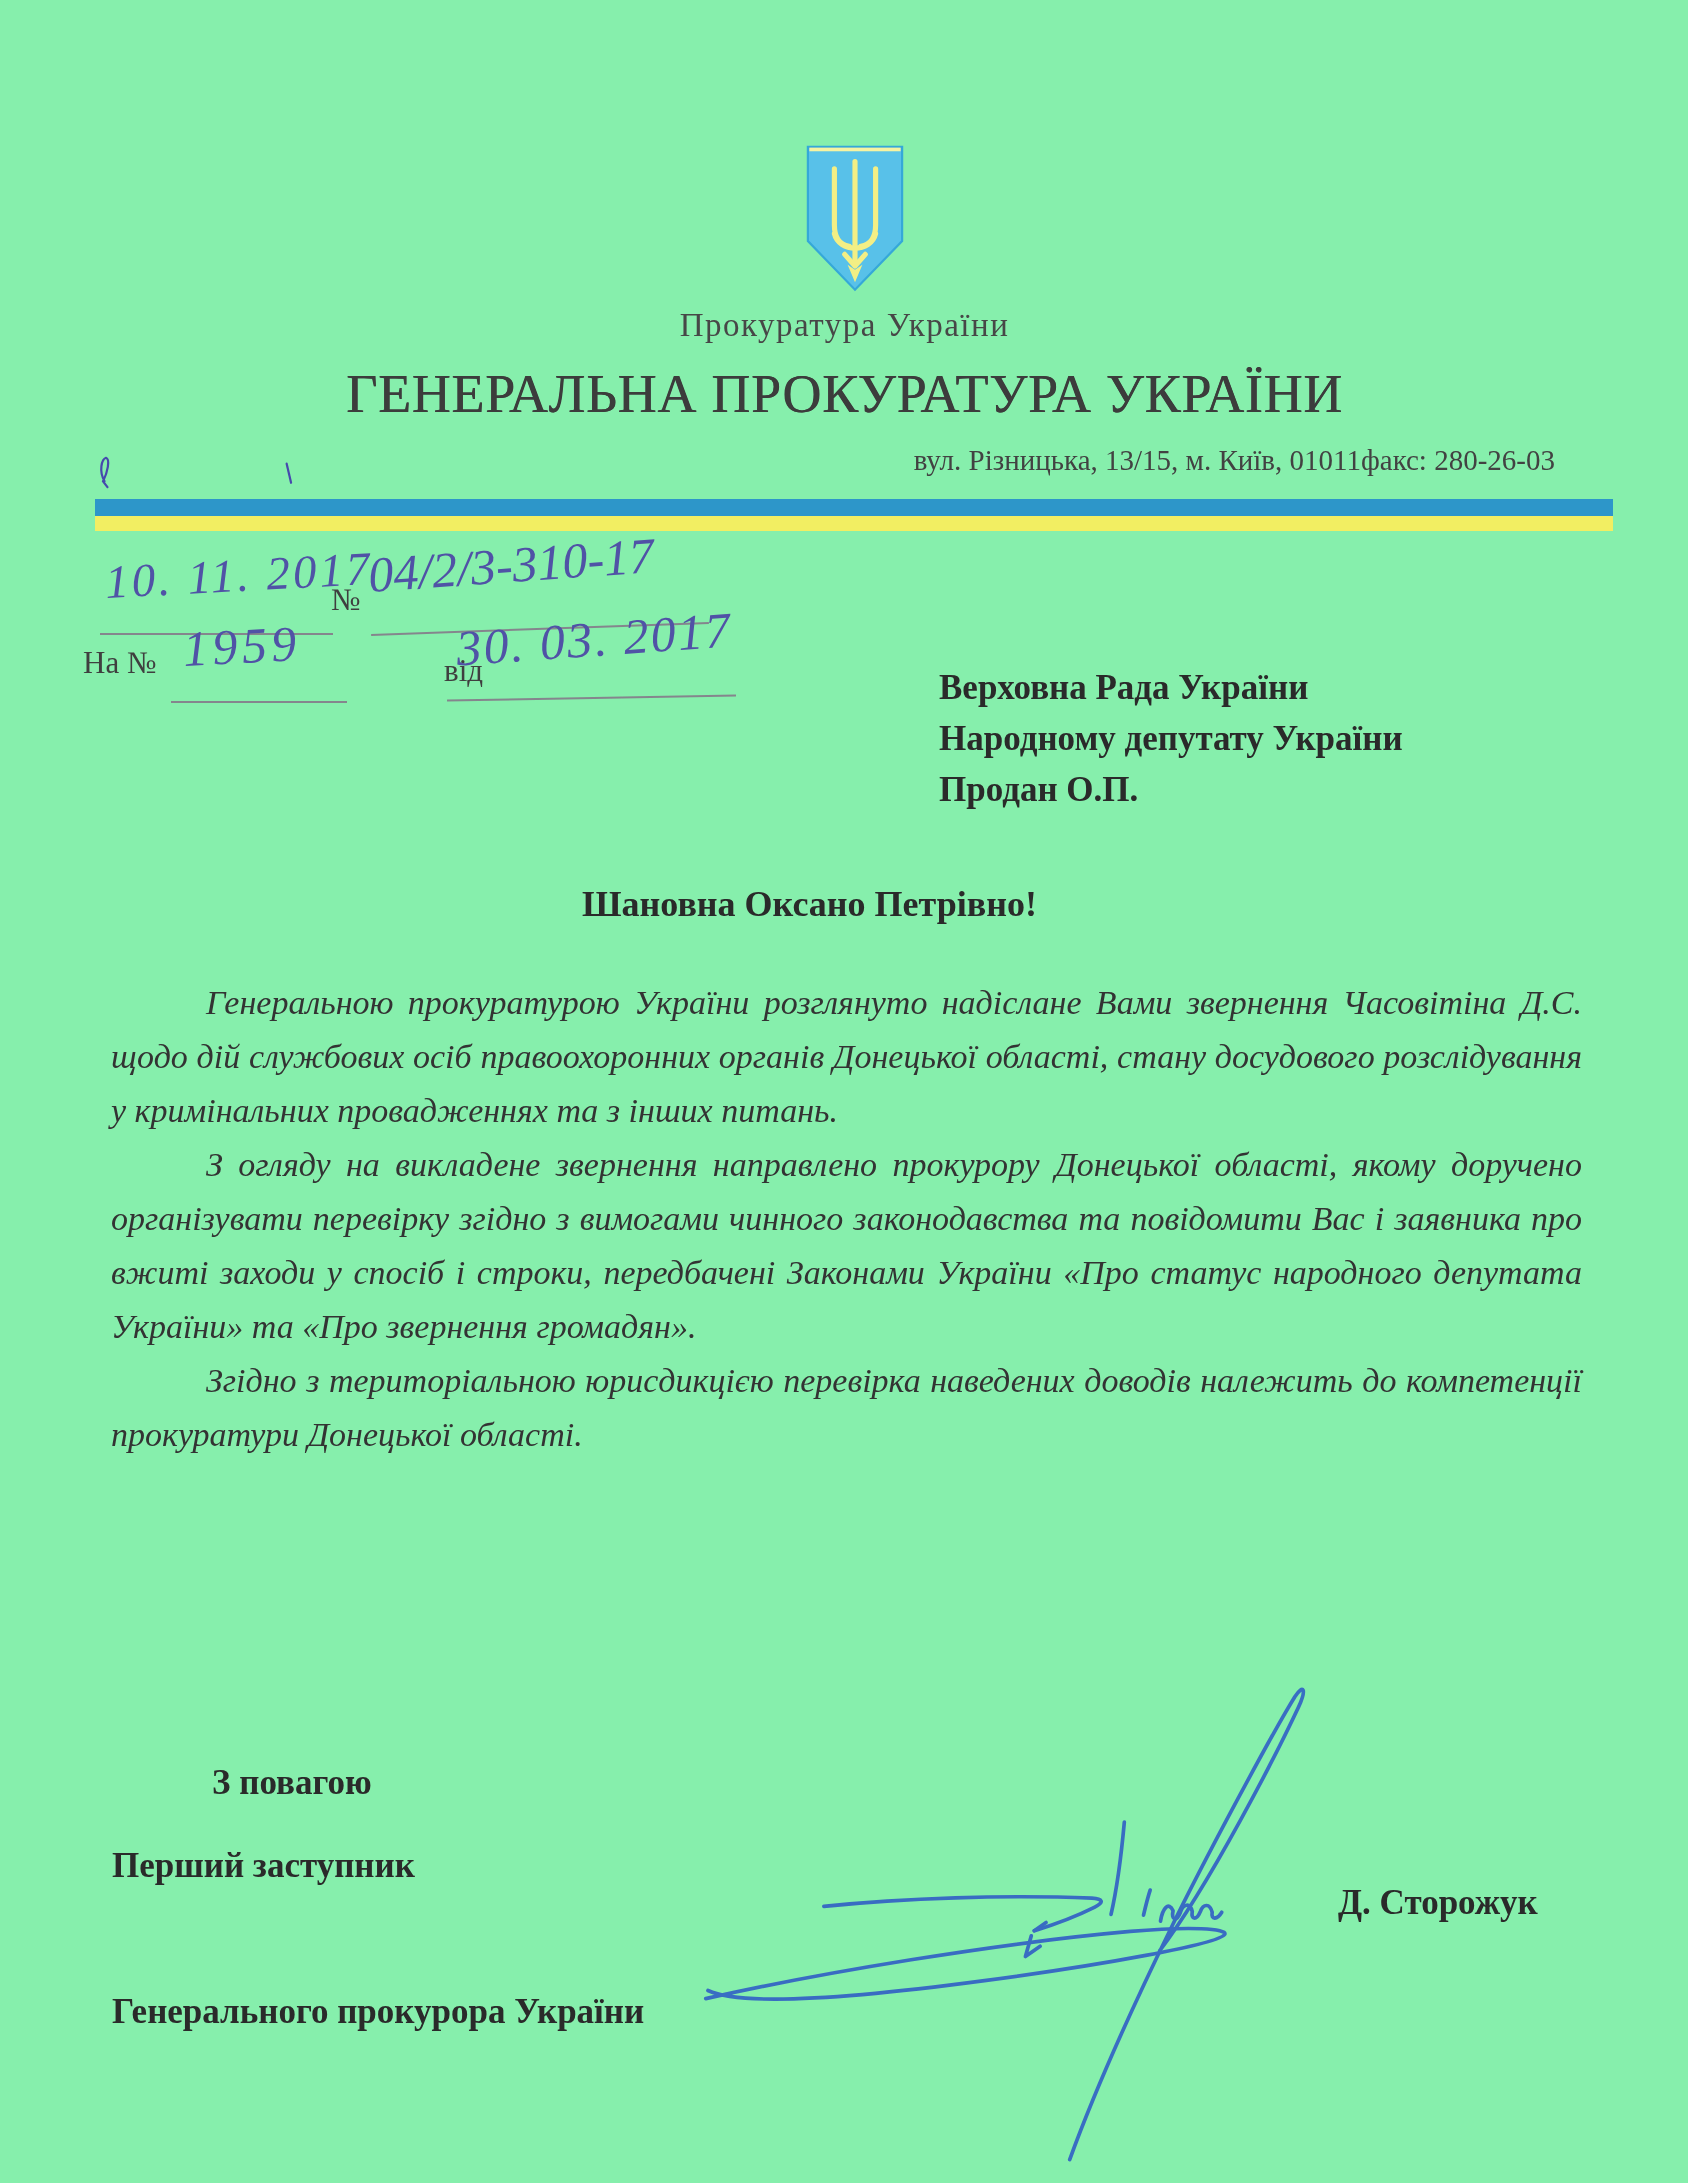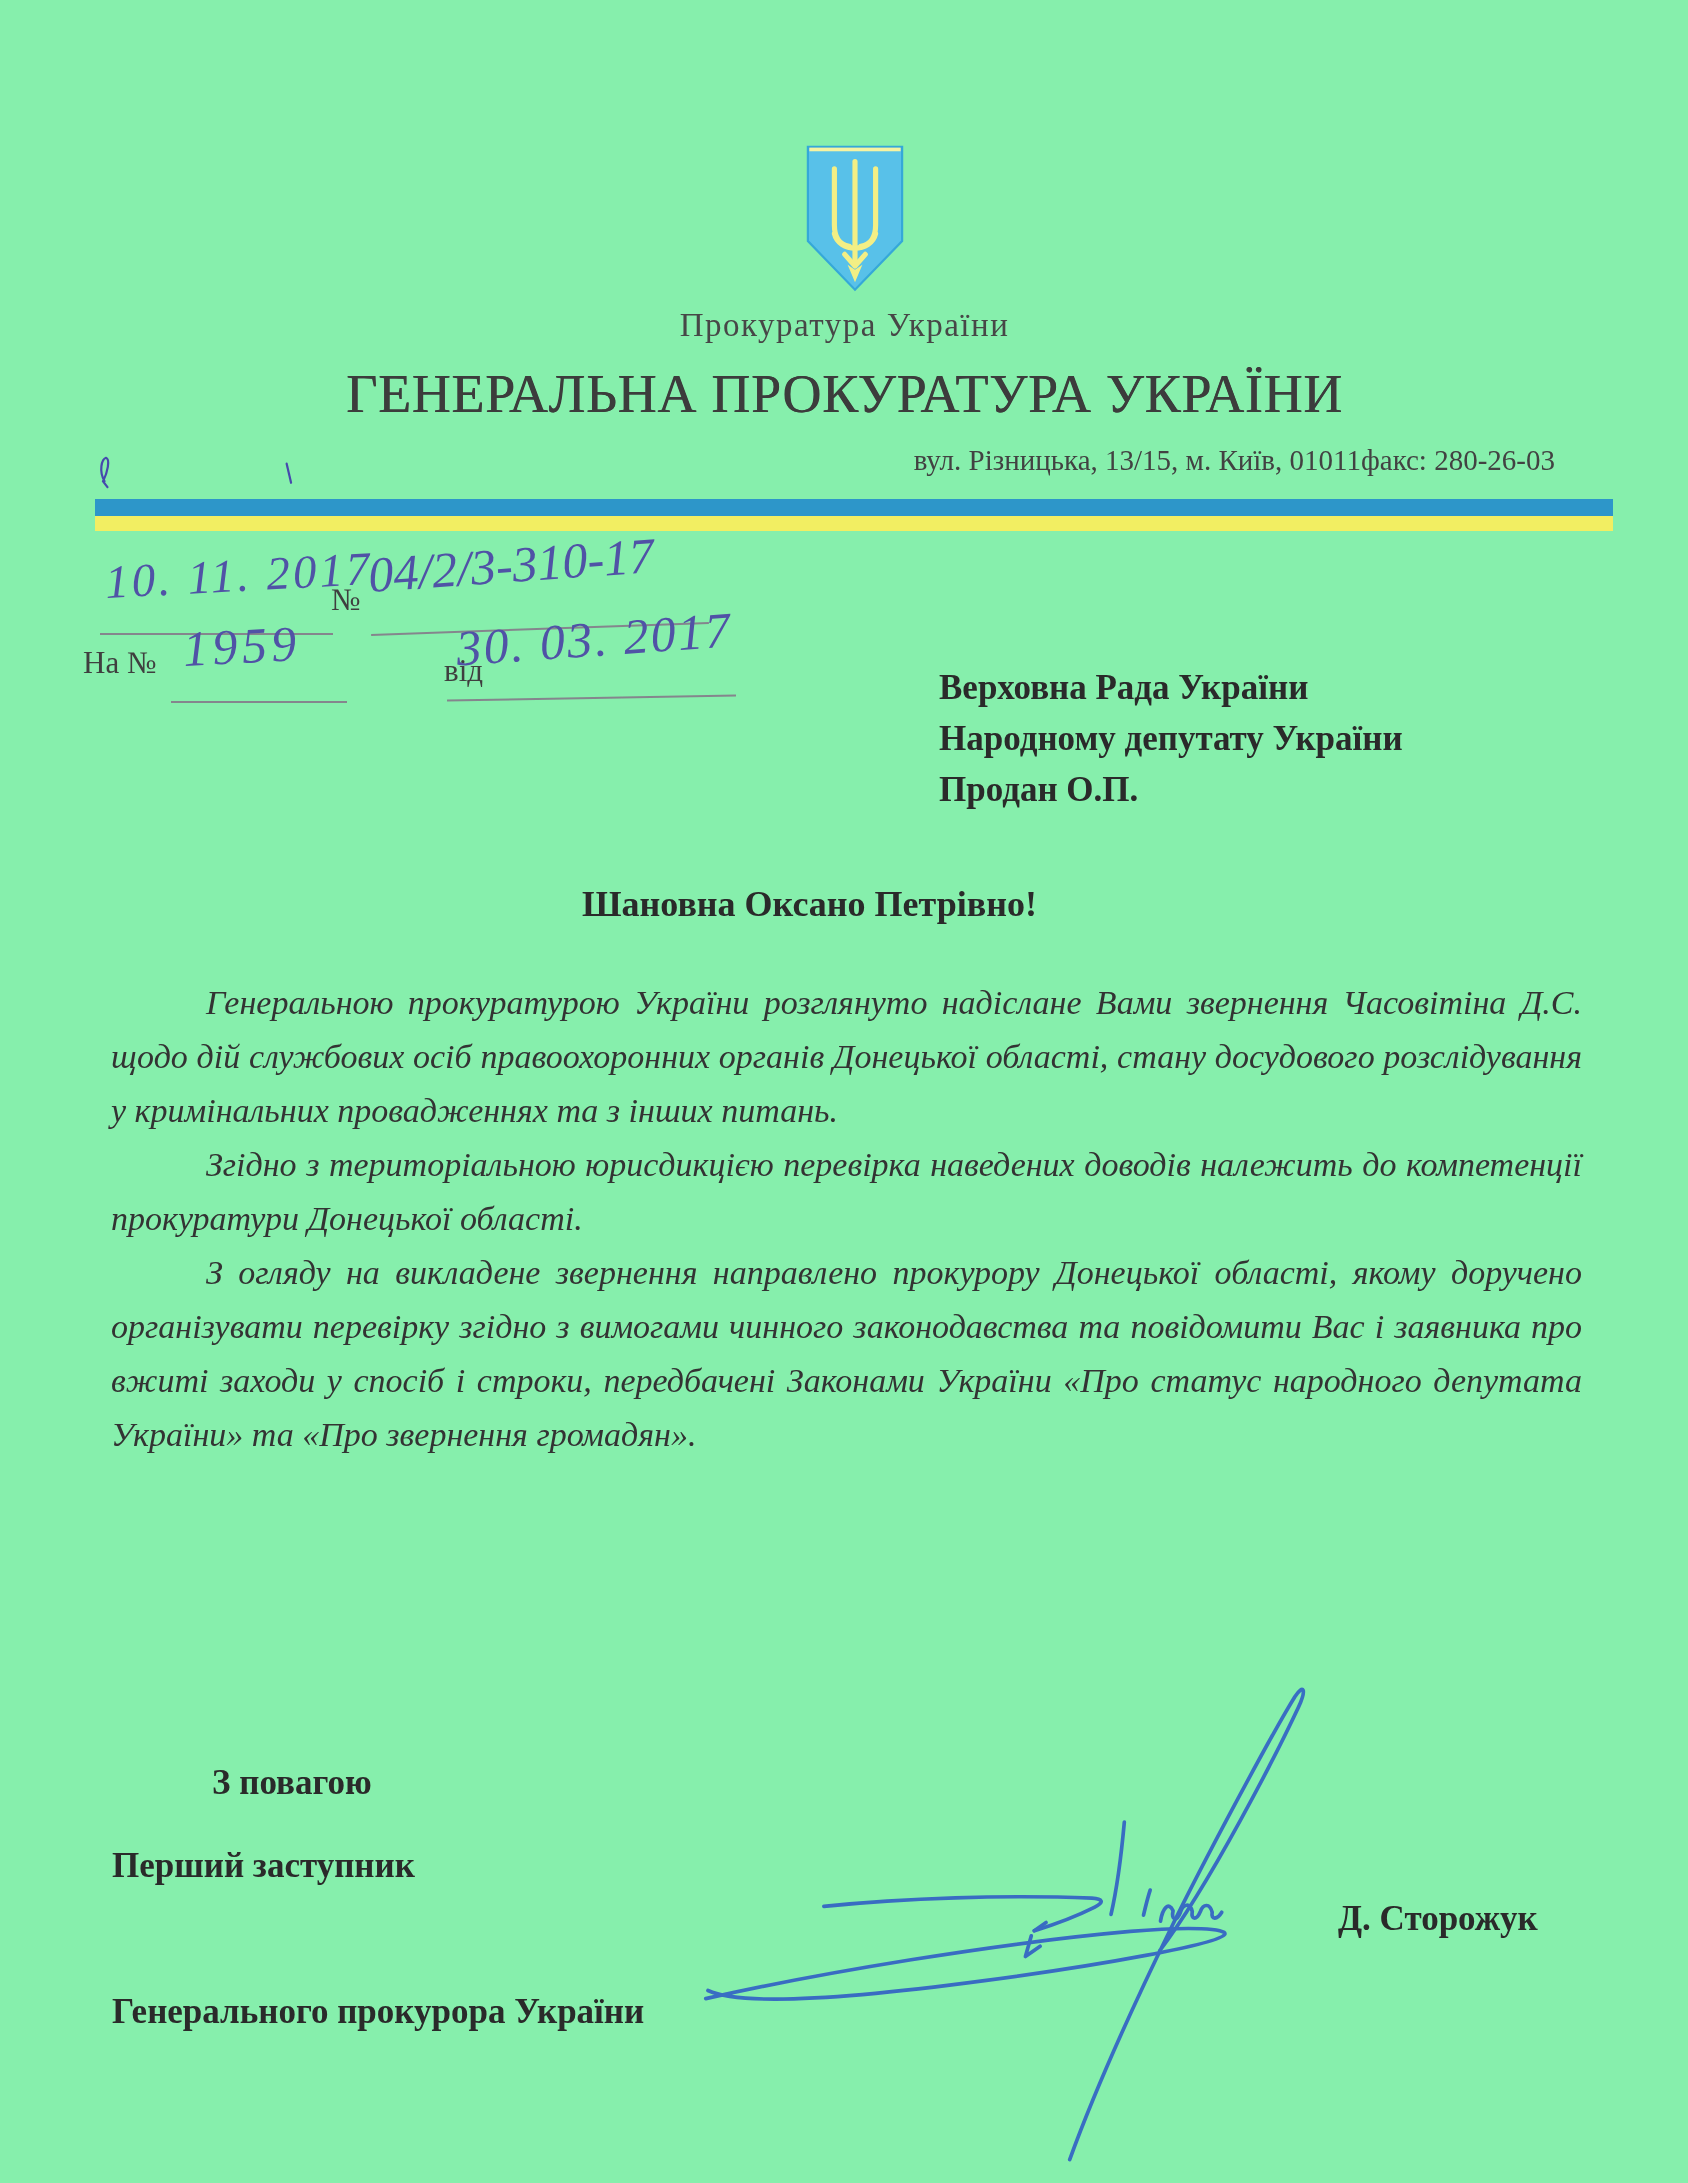--- a/index.html
+++ b/index.html
@@ -48,21 +48,21 @@
   .body-text{
     position:absolute;left:111px;top:976px;width:1471px;
     font-size:34px;line-height:54px;text-align:justify;color:#333;
   }
   .body-text p{margin:0;text-indent:95px;font-style:italic;}
   .body-text p.gap-before{margin-top:20.7px;}
   
   .valediction{position:absolute;left:212px;top:1763px;font-size:35px;font-weight:bold;color:#2a2a2a;font-family:Liberation Serif, serif;}
   .pos1{position:absolute;left:112px;top:1846px;font-size:35px;font-weight:bold;color:#2a2a2a;white-space:nowrap;}
   .pos2{position:absolute;left:112px;top:1992px;font-size:35px;font-weight:bold;color:#2a2a2a;white-space:nowrap;}
-  .signer{position:absolute;left:1338px;top:1883px;font-size:35px;font-weight:bold;color:#2a2a2a;white-space:nowrap;margin-top:16px;}
+  .signer{position:absolute;left:1338px;top:1883px;font-size:35px;font-weight:bold;color:#2a2a2a;white-space:nowrap;}
   .sig-svg{position:absolute;left:687px;top:1676px;width:665px;height:502px;}
   .stray-svg{position:absolute;left:89px;top:449px;width:222px;height:47px;}
 </style>
 </head>
 <body>
 
 <div class="page">
 
   <svg class="emblem" viewBox="0 0 144 208">
     <path d="M 8 6 L 136 6 L 136 134 L 72 200 L 8 134 Z" fill="#58c1e9" stroke="#35a8d8" stroke-width="3"></path>
@@ -113,22 +113,22 @@
   <div class="recipient">
     <div>Верховна Рада України</div>
     <div>Народному депутату України</div>
     <div>Продан О.П.</div>
   </div>
 
   <div class="salutation">Шановна Оксано Петрівно!</div>
 
   <div class="body-text">
     <p>Генеральною прокуратурою України розглянуто надіслане Вами звернення Часовітіна Д.С. щодо дій службових осіб правоохоронних органів Донецької області, стану досудового розслідування у кримінальних провадженнях та з інших питань.</p>
+    <p>З огляду на викладене звернення направлено прокурору Донецької області, якому доручено організувати перевірку згідно з вимогами чинного законодавства та повідомити Вас і заявника про вжиті заходи у спосіб і строки, передбачені Законами України «Про статус народного депутата України» та «Про звернення громадян».</p>
     <p>Згідно з територіальною юрисдикцією перевірка наведених доводів належить до компетенції прокуратури Донецької області.</p>
-    <p>З огляду на викладене звернення направлено прокурору Донецької області, якому доручено організувати перевірку згідно з вимогами чинного законодавства та повідомити Вас і заявника про вжиті заходи у спосіб і строки, передбачені Законами України «Про статус народного депутата України» та «Про звернення громадян».</p>
   </div>
 
   <div class="valediction">З повагою</div>
   <div class="pos1">Перший заступник</div>
   <div class="pos2">Генерального прокурора України</div>
   <div class="signer">Д. Сторожук</div>
 
   <svg class="sig-svg" viewBox="0 0 900 680">
     <g fill="none" stroke="#3566c4" stroke-width="5" stroke-linecap="round" stroke-linejoin="round" opacity="0.95">
 

